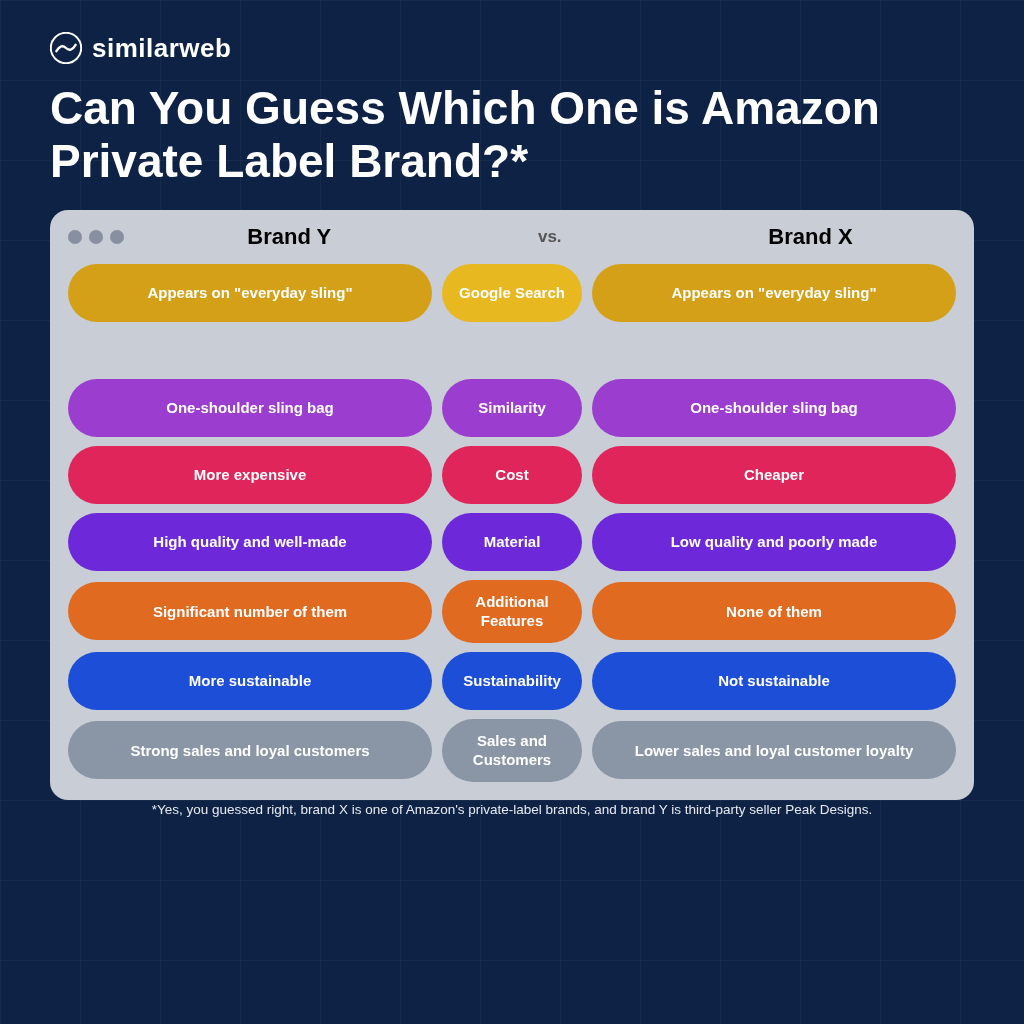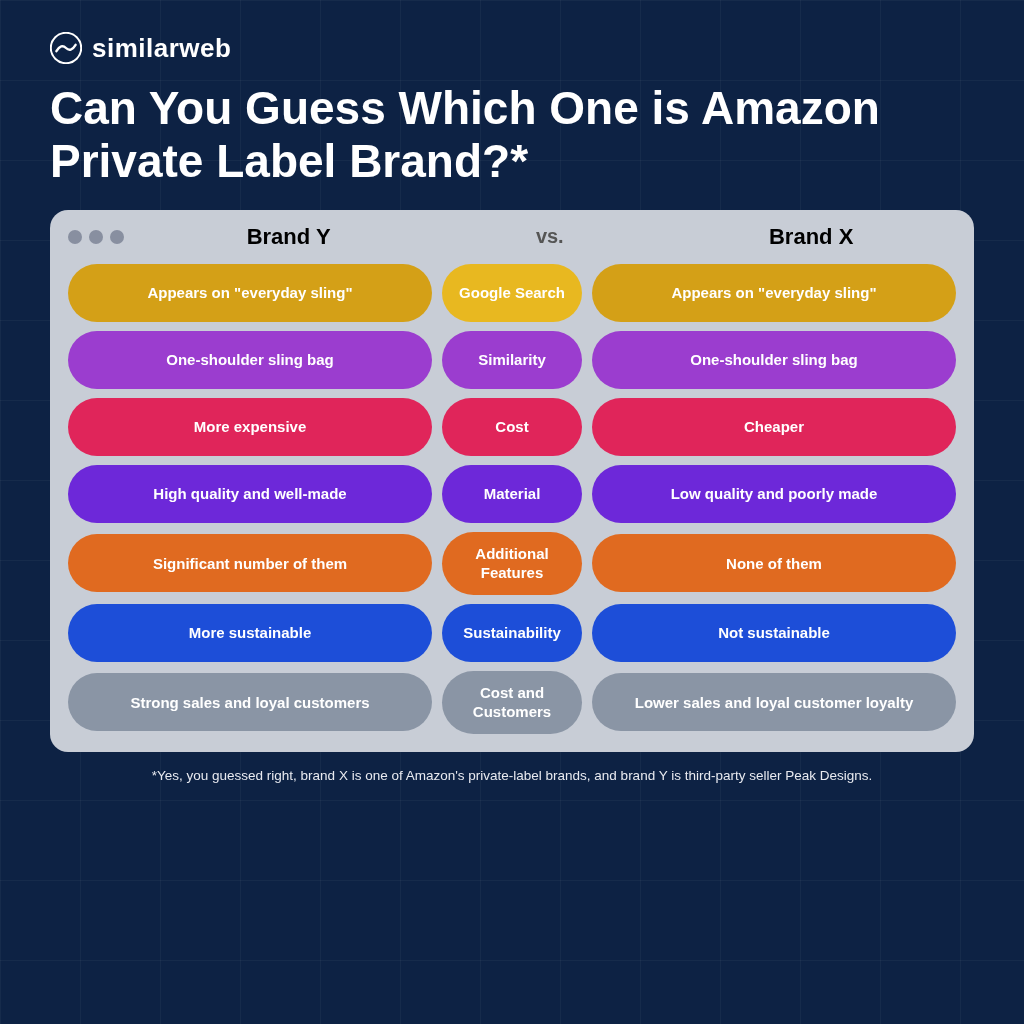--- a/index.html
+++ b/index.html
@@ -96,21 +96,21 @@
     }
 
     .brand-name {
       font-size: 22px;
       font-weight: 800;
       color: #000000;
       text-align: center;
     }
 
     .vs-text {
-      font-size: 20px;
+      font-size: 17px;
       font-weight: 700;
       color: #555;
     }
 
     
     .comparison-grid {
       display: flex;
       flex-direction: column;
       gap: 9px;
     }
@@ -146,32 +146,31 @@
       line-height: 1.3;
       display: flex;
       align-items: center;
       justify-content: center;
       min-height: 58px;
     }
 
     
     .color-gold    { background: #d4a017; }
     .color-gold-bright { background: #e8b820; }
-    .color-purple  { background: #9b3dcf; }
+    .color-purple  { background: #9b3dcf; margin-top: 48px; }
     .color-pink    { background: #e0255a; }
     .color-teal    { background: #6d28d9; }
     .color-orange  { background: #e06a20; }
     .color-cyan    { background: #1d4ed8; }
     .color-gray    { background: #8a95a5; }
 
     .footnote {
       color: #e8eaf0;
       font-size: 13.5px;
       text-align: center;
-      margin-top: 14px;
       line-height: 1.5;
       width: 100%;
     }
   </style>
 </head>
 <body>
 
 <div class="page-wrapper">
 
   <div class="logo-area">
@@ -232,21 +231,21 @@
       </div>
 
       <div class="row">
         <div class="pill color-cyan">More sustainable</div>
         <div class="pill-center color-cyan">Sustainability</div>
         <div class="pill color-cyan">Not sustainable</div>
       </div>
 
       <div class="row">
         <div class="pill color-gray">Strong sales and loyal customers</div>
-        <div class="pill-center color-gray">Cost and Customers</div>
+        <div class="pill-center color-gray">Sales and Customers</div>
         <div class="pill color-gray">Lower sales and loyal customer loyalty</div>
       </div>
 
     </div>
   </div>
 
   <p class="footnote">*Yes, you guessed right, brand X is one of Amazon's private-label brands, and brand Y is third-party seller Peak Designs.</p>
 
 </div>
 

